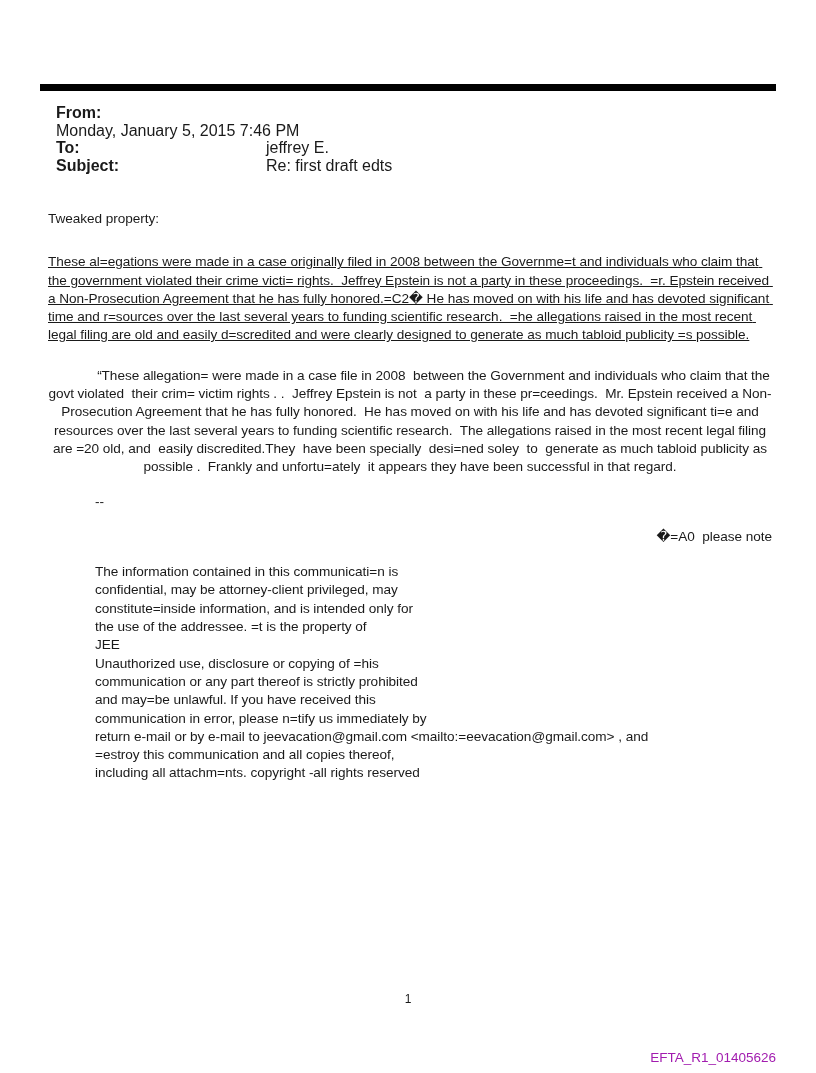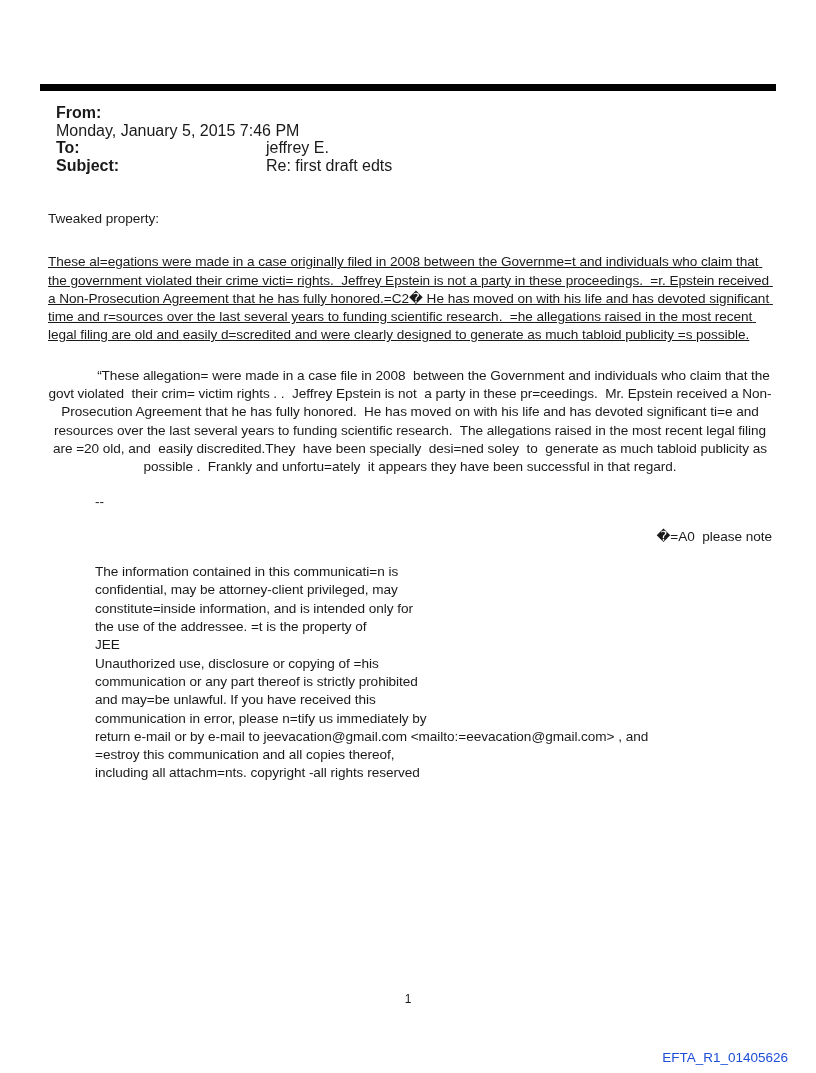--- a/index.html
+++ b/index.html
@@ -60,24 +60,24 @@
     position: absolute;
     left: 0;
     top: 992px;
     width: 100%;
     text-align: center;
     font-size: 12px;
     color: #1a1a1a;
   }
   .bates-number {
     position: absolute;
-    right: 28px;
+    right: 40px;
     top: 1050px;
     font-size: 13.5px;
-    color: #1d4ed8;
+    color: #a21caf;
   }
 </style>
 </head>
 <body>
 
 <div class="page">
 
   <div class="top-rule"></div>
 
   <div class="email-header">

